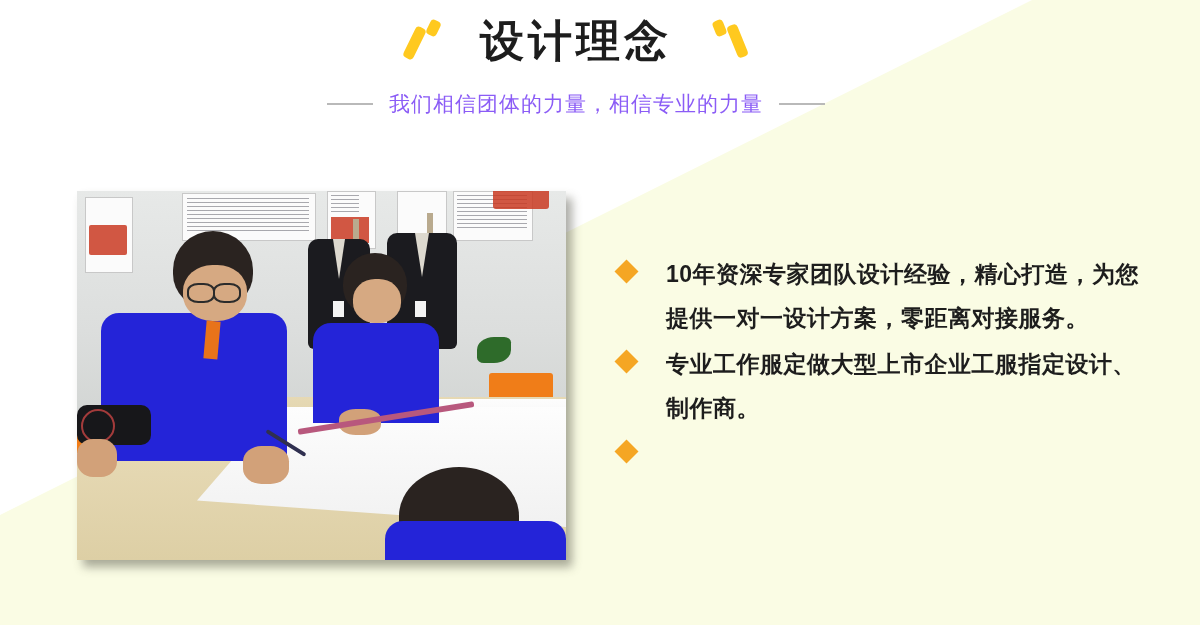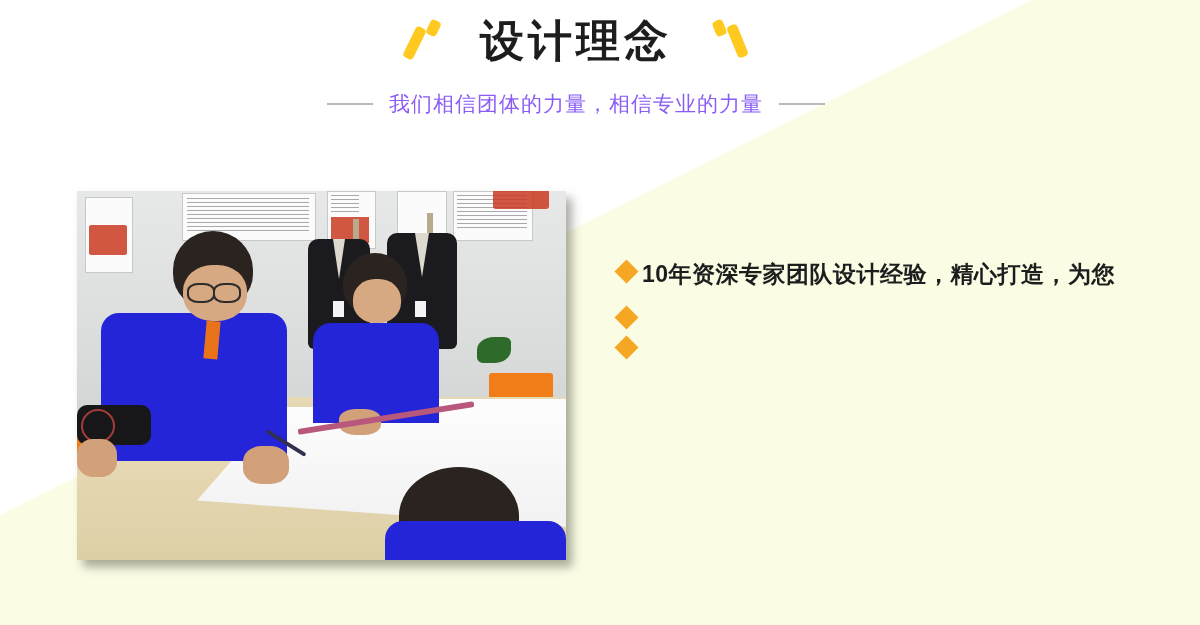--- a/index.html
+++ b/index.html
@@ -258,20 +258,21 @@
   #points {
     position: absolute;
     left: 618px;
     top: 252px;
     width: 560px;
   }
   .point {
     display: flex;
     align-items: flex-start;
     margin-bottom: 2px;
+    gap: 24px;
   }
   .diamond {
     flex: 0 0 auto;
     width: 17px;
     height: 17px;
     background: #f5a623;
     transform: rotate(45deg);
     margin-top: 11px;
     margin-right: 7px;
   }
@@ -385,25 +386,30 @@
       <div class="hand" style="left:0px;top:248px;width:40px;height:38px;"></div>
     </div>
   </div>
 
   <div id="points">
 
     <div class="point">
       <span class="diamond"></span>
       <span class="point-text">
         <span>10年资深专家团队设计经验，精心打造，为您</span><br>
+        <span>提供一对一设计方案，零距离对接服务。</span>
       </span>
     </div>
 
     <div class="point">
       <span class="diamond"></span>
+      <span class="point-text">
+        <span>专业工作服定做大型上市企业工服指定设计、</span><br>
+        <span>制作商。</span>
+      </span>
     </div>
 
     <div class="point">
       <span class="diamond"></span>
     </div>
 
   </div>
 
 </div>
 

